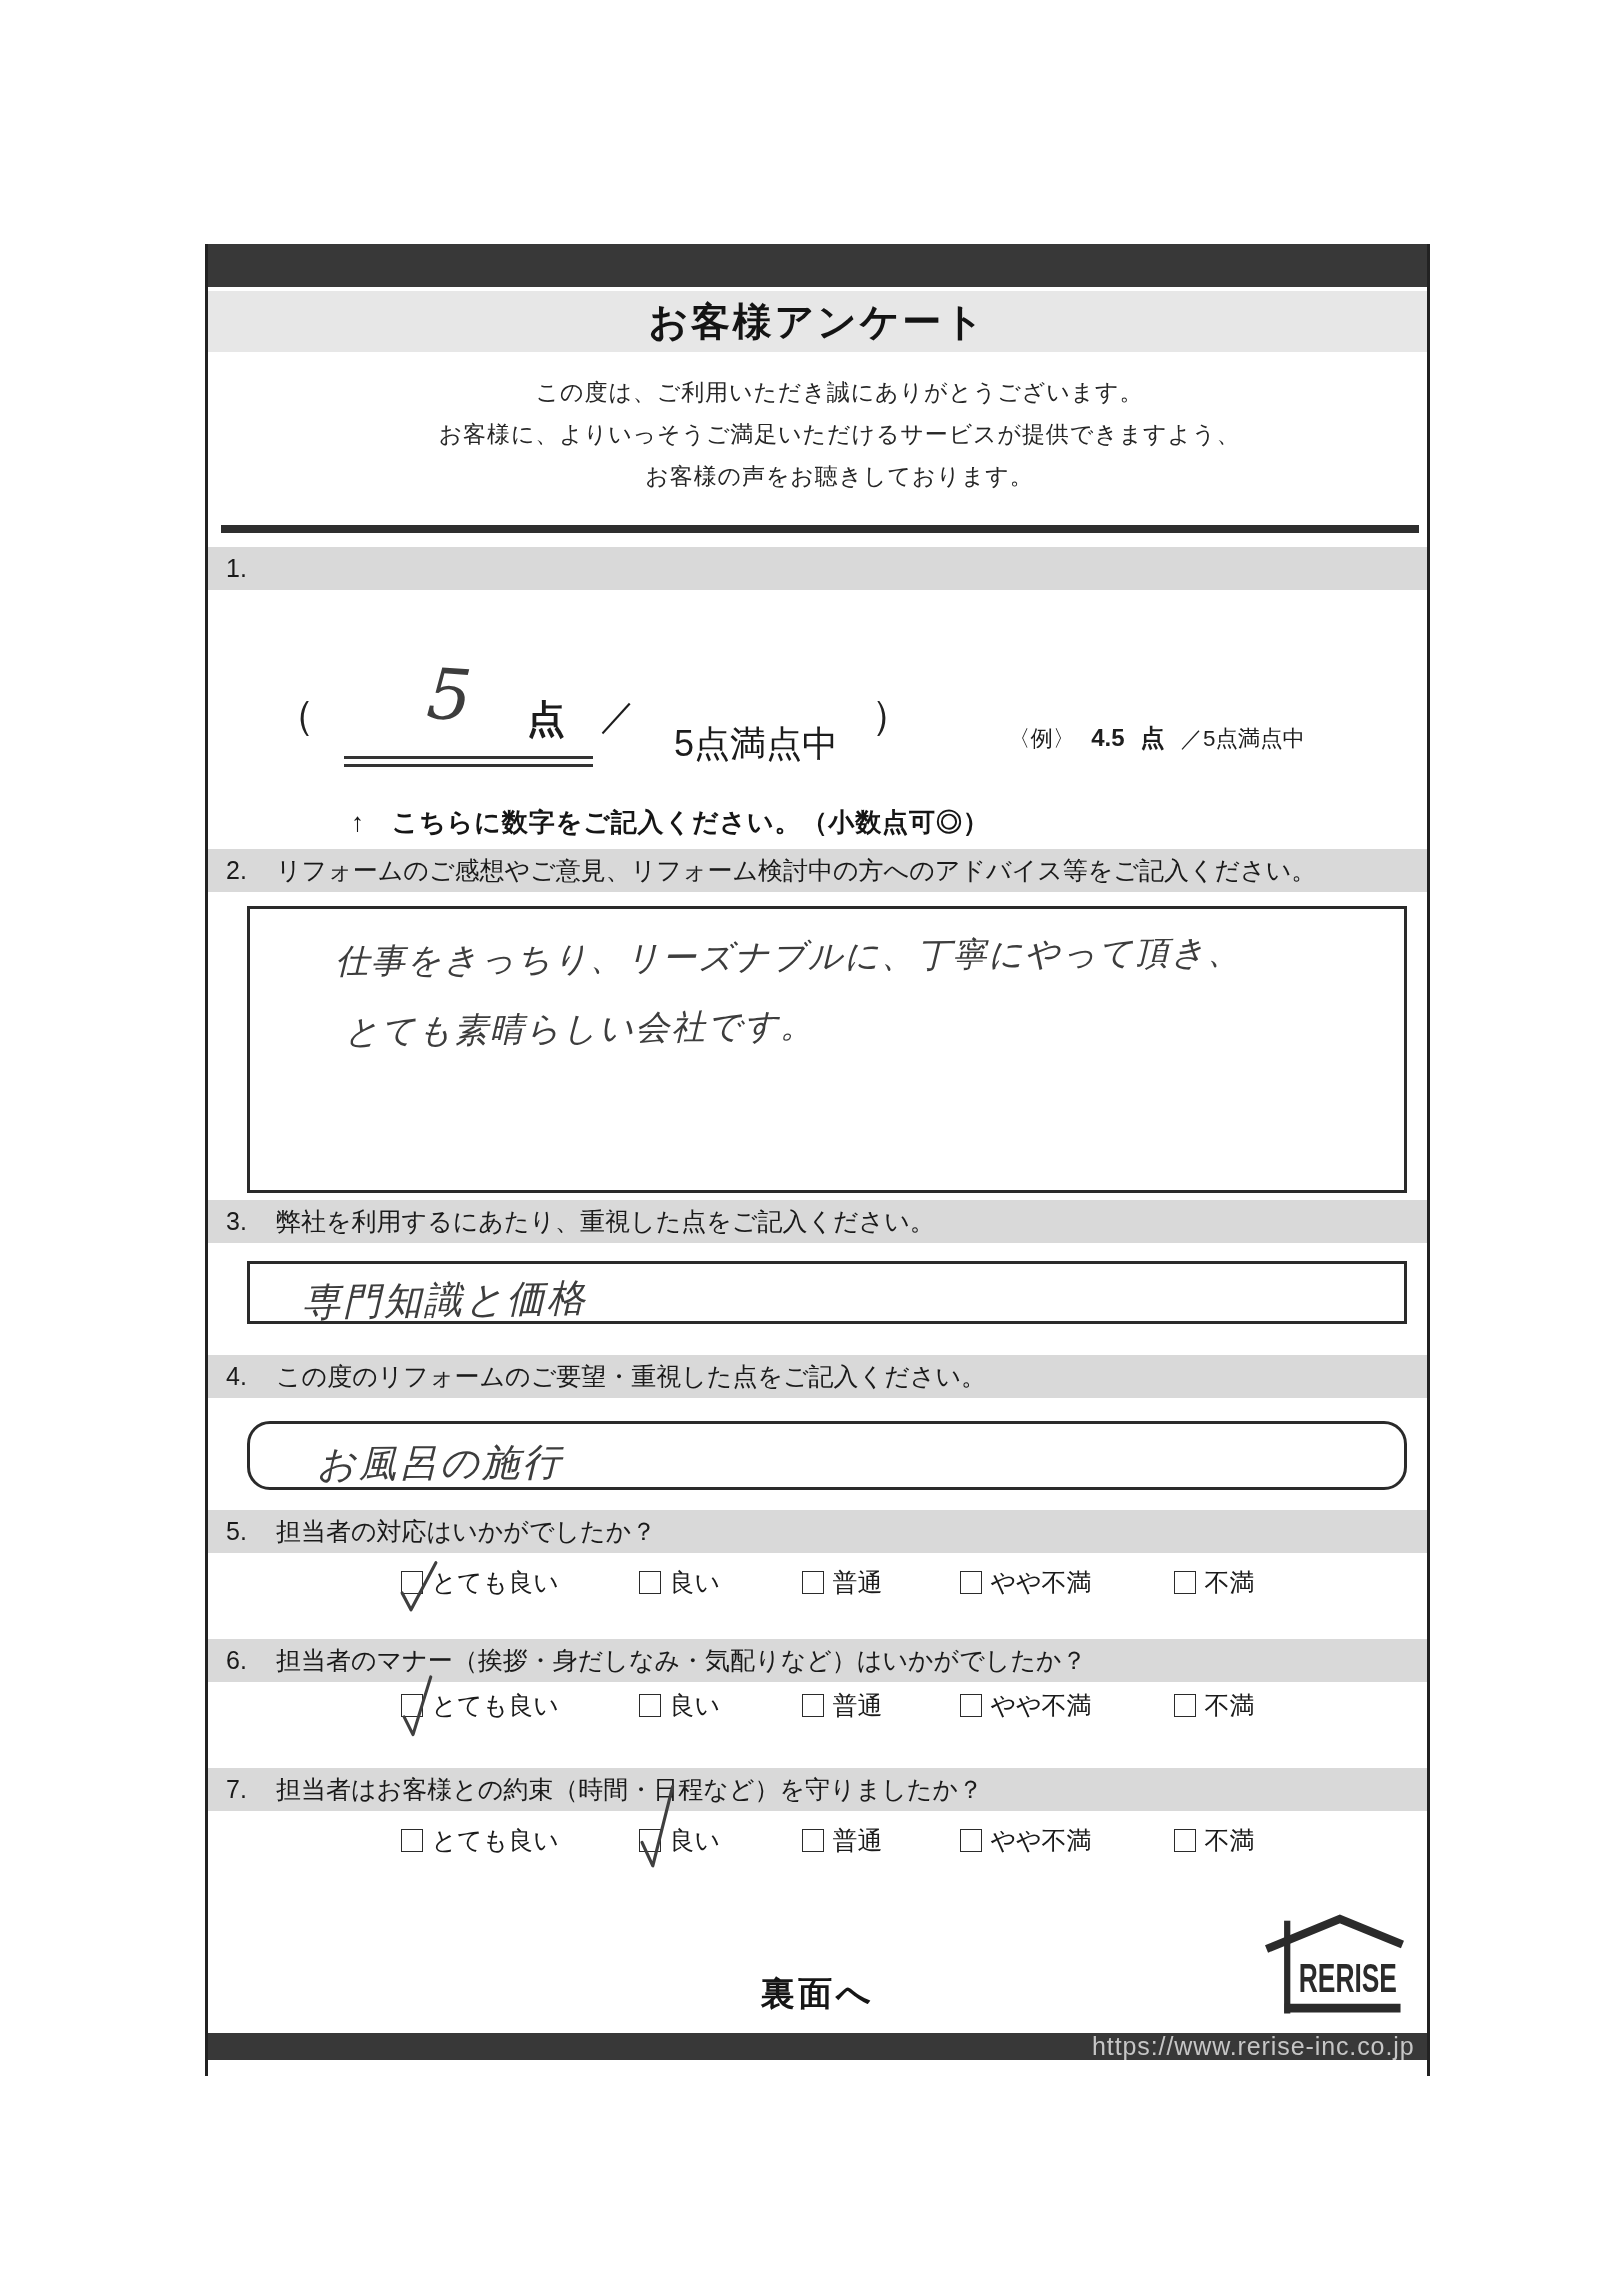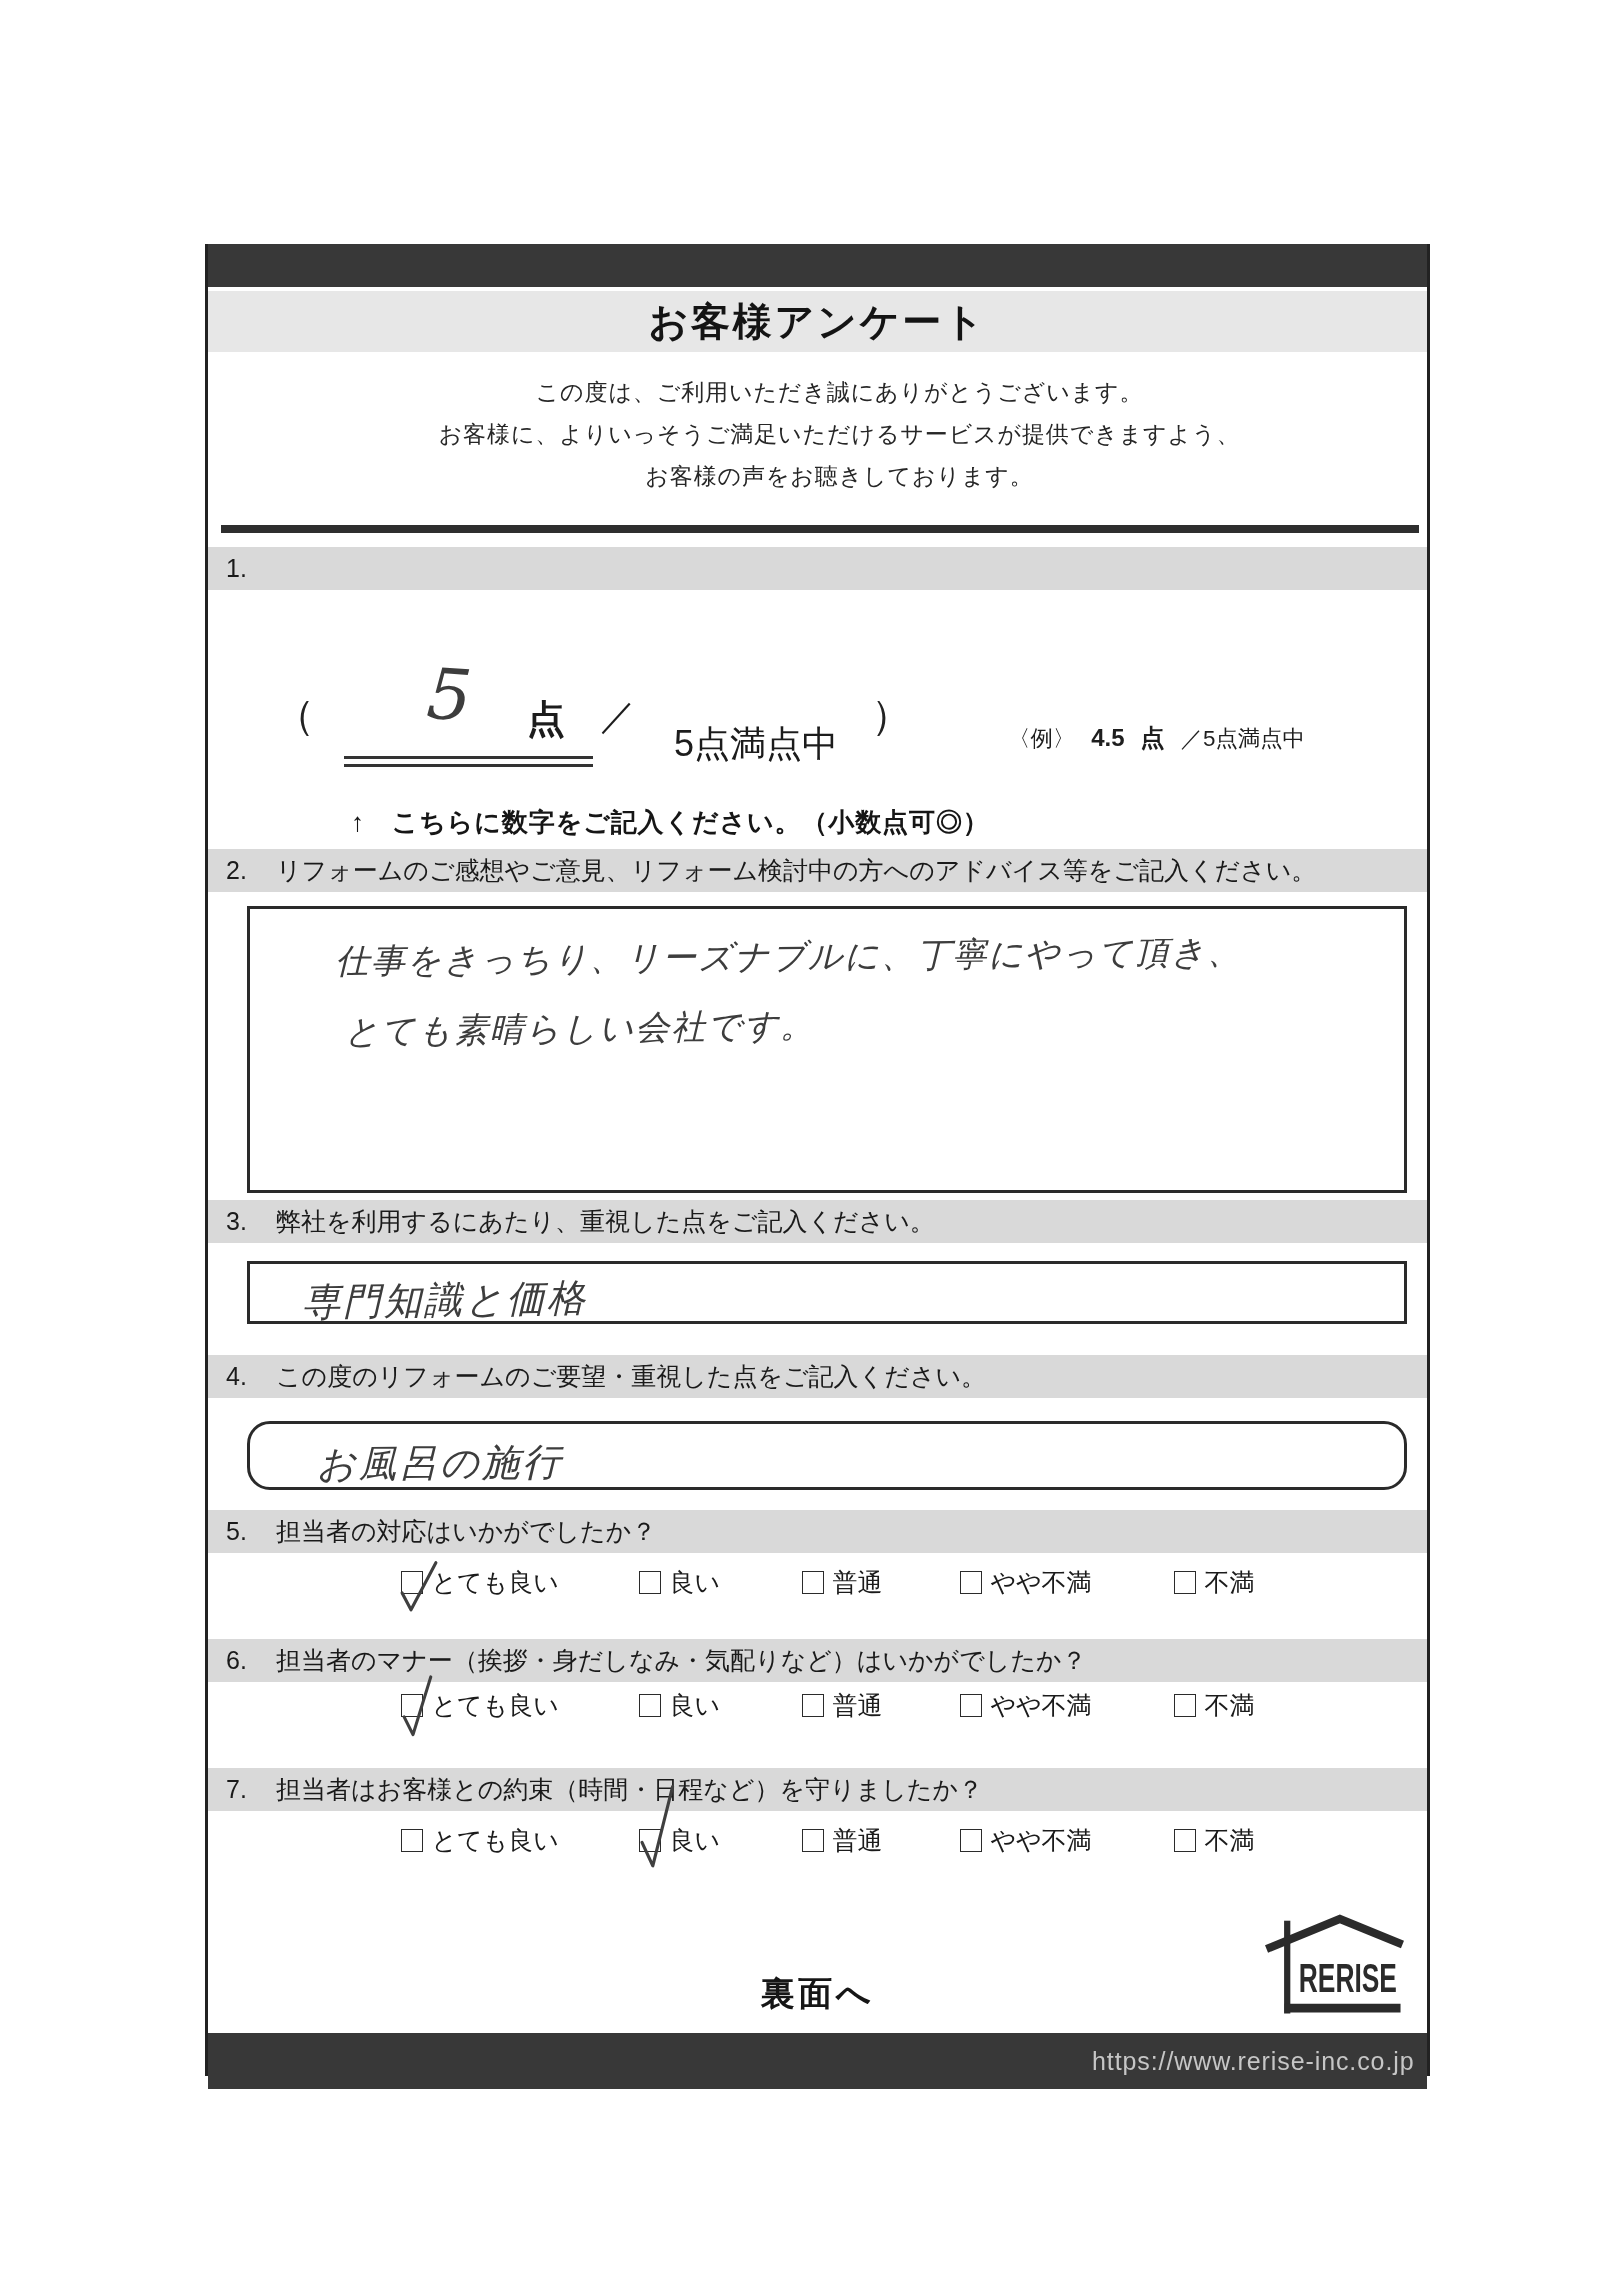--- a/index.html
+++ b/index.html
@@ -59,21 +59,21 @@
   .opt { position:absolute; top:0; display:flex; align-items:center; gap:8px; font-size:25px; color:#1b1b1b; }
   .o0{left:193px} .o1{left:431px} .o2{left:594px} .o3{left:752px} .o4{left:966px}
   .cb { width:22.4px; height:22.4px; border:1.8px solid #2b2b2b; background:#fff; position:relative; }
   .check-svg { position:absolute; overflow:visible; pointer-events:none; }
 
   .backnote { left:0; top:1727px; width:100%; text-align:center;
     font-size:34px; font-weight:bold; letter-spacing:3.6px; color:#161616; }
 
   .logo { left:1037px; top:1666px; width:179px; height:116px; }
 
-  .footerbar { left:0; top:1789px; width:100%; height:56px; background:#383838;
+  .footerbar { left:0; top:1789px; width:100%; height:27px; background:#383838;
     display:flex; align-items:center; justify-content:flex-end; padding-right:12.5px; }
   .footerbar .url { font-size:25px; color:#c6c6c6; letter-spacing:0.9px; }
 </style>
 </head>
 <body>
 
 <div class="page">
 
   <div class="abs topbar"></div>
 

